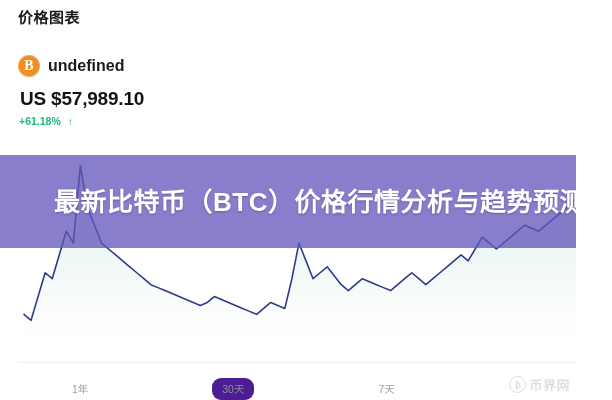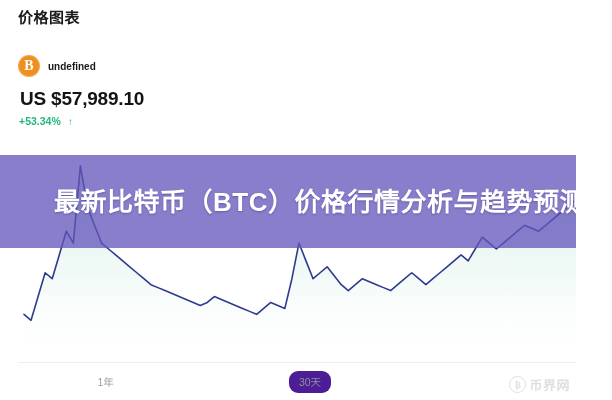--- a/index.html
+++ b/index.html
@@ -67,21 +67,21 @@
   .coin-icon span {
     color: #ffffff;
     font-size: 14px;
     font-weight: 700;
     line-height: 1;
     font-family: "Liberation Serif", "DejaVu Serif", serif;
     transform: translateY(-.5px);
   }
 
   .coin-name {
-    font-size: 10px;
+    font-size: 16px;
     font-weight: 700;
     color: #1a1a1a;
   }
 
   .price {
     position: absolute;
     left: 10px;
     top: 88px;
     font-size: 19px;
     font-weight: 700;
@@ -147,21 +147,21 @@
     z-index: 6;
   }
 
   .range-tabs {
     position: absolute;
     left: 8px;
     top: 363px;
     width: 584px;
     height: 37px;
     display: flex;
-    align-items: center;
+    align-items: flex-end;
     z-index: 6;
     gap: 29px;
   }
   .range-tab {
     flex: 1 1 0;
     text-align: center;
     font-size: 10.5px;
     color: #9aa0a6;
     line-height: 18px;
   }
@@ -218,21 +218,21 @@
     <div class="coin-row">
       <span class="coin-icon">
         <span>B</span>
       </span>
       <span class="coin-name">undefined</span>
     </div>
 
     <div class="price">US $57,989.10</div>
 
     <div class="change">
-      <span>+53.34%</span>
+      <span>+61.18%</span>
       <span class="arrow">↑</span>
     </div>
 
     <div class="chart-area">
       <svg viewBox="0 0 592 228" preserveAspectRatio="none">
         <defs>
           <linearGradient id="areaFill" x1="0" y1="0" x2="0" y2="1">
             <stop offset="0%" stop-color="#d9f0ea" stop-opacity="0.95"></stop>
             <stop offset="55%" stop-color="#e9f6f2" stop-opacity="0.65"></stop>
             <stop offset="100%" stop-color="#ffffff" stop-opacity="0.05"></stop>
@@ -245,20 +245,23 @@
 
     <div class="footer-divider"></div>
 
     <div class="range-tabs">
       <div class="range-tab">
         <span class="pill">1年</span>
       </div>
       <div class="range-tab is-active">
         <span class="pill">30天</span>
       </div>
+      <div class="range-tab">
+        <span class="pill">7天</span>
+      </div>
       <div class="range-tab spacer">
         <span class="pill"></span>
       </div>
     </div>
   </div>
 
   <div class="headline-band">
     <div class="headline-text">最新比特币（BTC）价格行情分析与趋势预测</div>
   </div>
 

